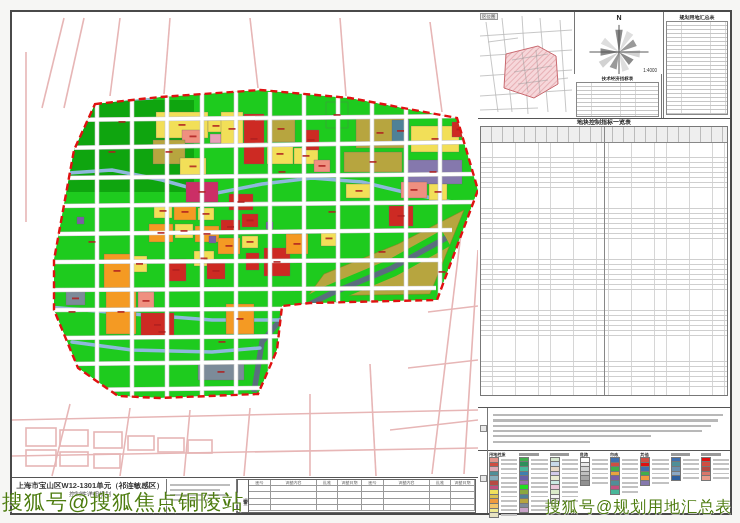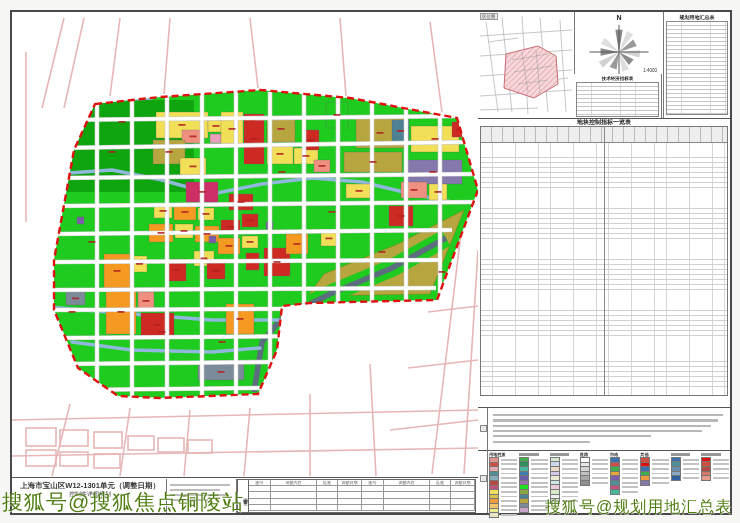--- a/index.html
+++ b/index.html
@@ -275,21 +275,21 @@
               <rect x="426.5" y="259" width="7" height="1.8"></rect>
               <rect x="106.5" y="109" width="7" height="1.8"></rect>
               <rect x="366.5" y="239" width="7" height="1.8"></rect>
             </g>
           </g>
           <polygon points="83,92 148,85 248,78 338,86 445,106 466,178 425,288 298,291 270,294 265,338 246,382 148,386 106,384 66,356 42,298 42,248 62,138" fill="none" stroke="#e01111" stroke-width="2.4" stroke-dasharray="7 4"></polygon>
         </svg>
 
       <div class="map-bottom">
         <div class="tb-title">
-          <div class="l1">上海市宝山区W12-1301单元（调整日期）</div>
+          <div class="l1">上海市宝山区W12-1301单元（祁连敏感区）</div>
           <div class="l2">控制性详细规划</div>
         </div>
         <div class="approval">
           <div class="ln" style="width:95%"></div>
           <div class="ln" style="width:80%"></div>
           <div class="ln" style="width:90%"></div>
           <div class="ln" style="width:60%"></div>
         </div>
         <div class="rev-table">
           <div class="rev-label">调整审查</div>

